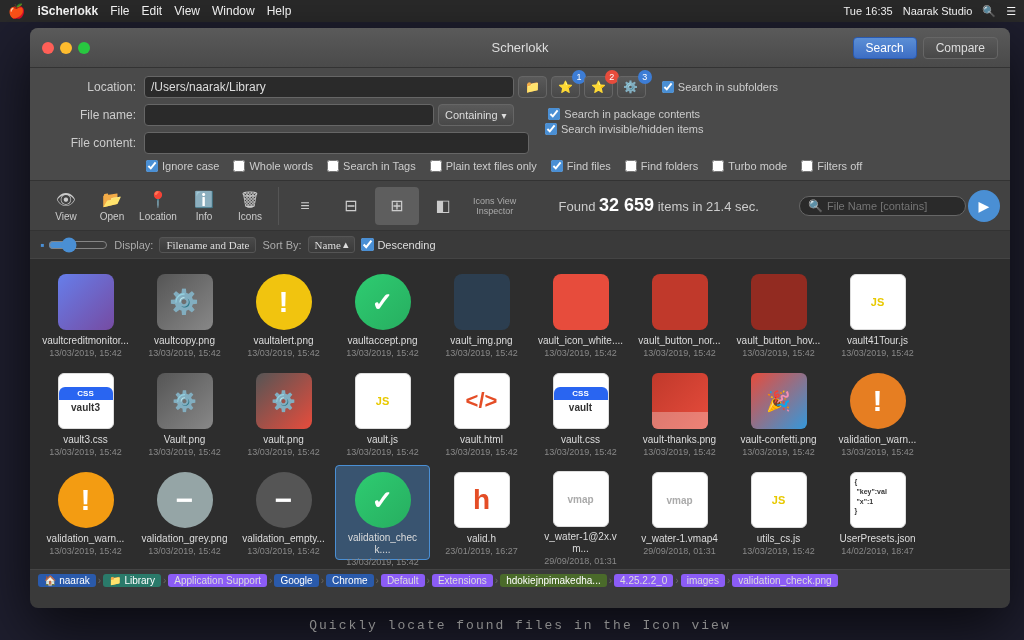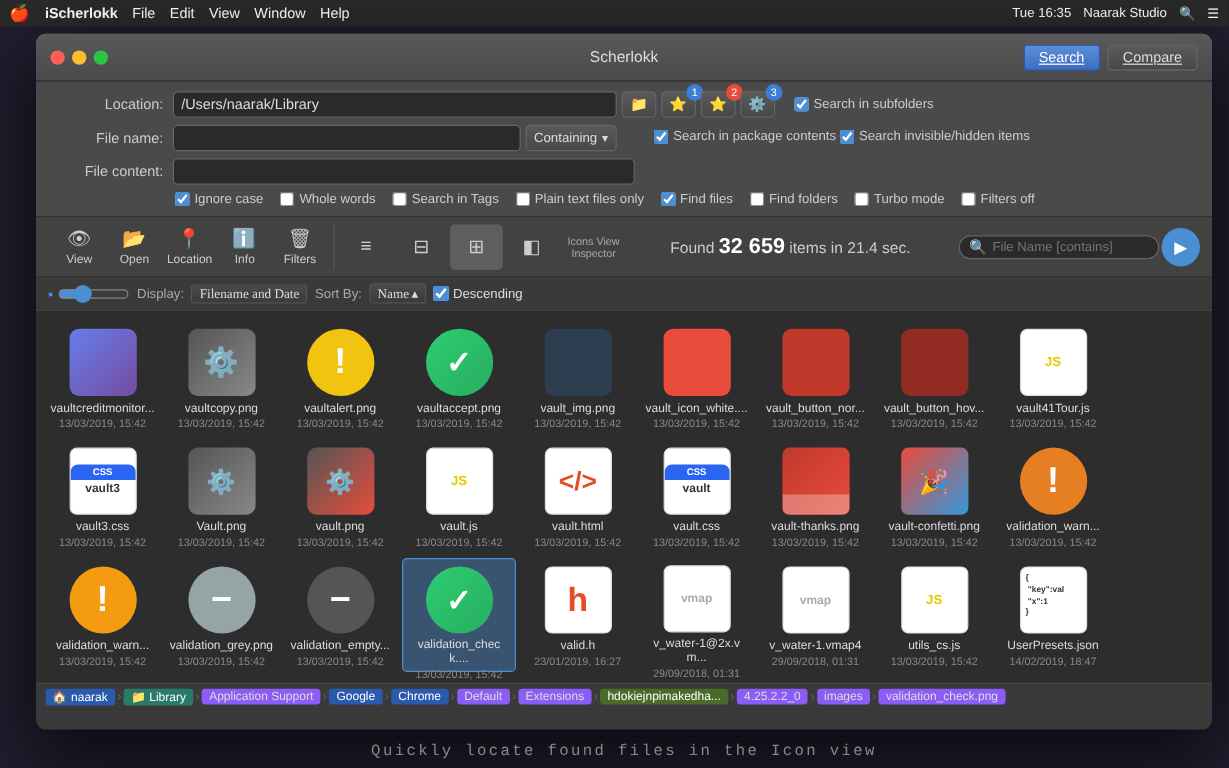--- a/index.html
+++ b/index.html
@@ -72,21 +72,20 @@
       right: 12px;
       display: flex;
       gap: 6px;
     }
     .tb-btn {
       padding: 3px 12px;
       border-radius: 4px;
       font-size: 12px;
       cursor: pointer;
       border: 1px solid #666;
-      text-decoration: underline;
     }
     .tb-btn-search {
       background: linear-gradient(180deg, #5b8fd6 0%, #3d6ec4 100%);
       color: #fff;
       border-color: #2a5ab0;
     }
     .tb-btn-compare {
       background: linear-gradient(180deg, #5a5a5a 0%, #484848 100%);
       color: #ddd;
     }
@@ -428,21 +427,21 @@
       object-fit: cover;
       display: flex;
       align-items: center;
       justify-content: center;
       font-size: 20px;
       font-weight: 700;
     }
 
     .two-row-checks {
       display: flex;
-      flex-direction: row;
+      flex-direction: column;
       gap: 3px;
     }
   </style>
 </head>
 <body>
 
 <div class="menubar">
   <div class="menubar-left">
     <span class="menu-apple">🍎</span>
     <span class="menu-item bold">iScherlokk</span>
@@ -581,21 +580,21 @@
       <div class="tool-btn">
         <span class="icon-sym">📍</span>
         <span>Location</span>
       </div>
       <div class="tool-btn">
         <span class="icon-sym">ℹ️</span>
         <span>Info</span>
       </div>
       <div class="tool-btn">
         <span class="icon-sym">🗑</span>
-        <span>Filters</span>
+        <span>Icons</span>
       </div>
     </div>
     <div class="tool-group">
       <div class="tool-btn">
         <span class="icon-sym">≡</span>
       </div>
       <div class="tool-btn">
         <span class="icon-sym">⊟</span>
       </div>
       <div class="tool-btn active">

